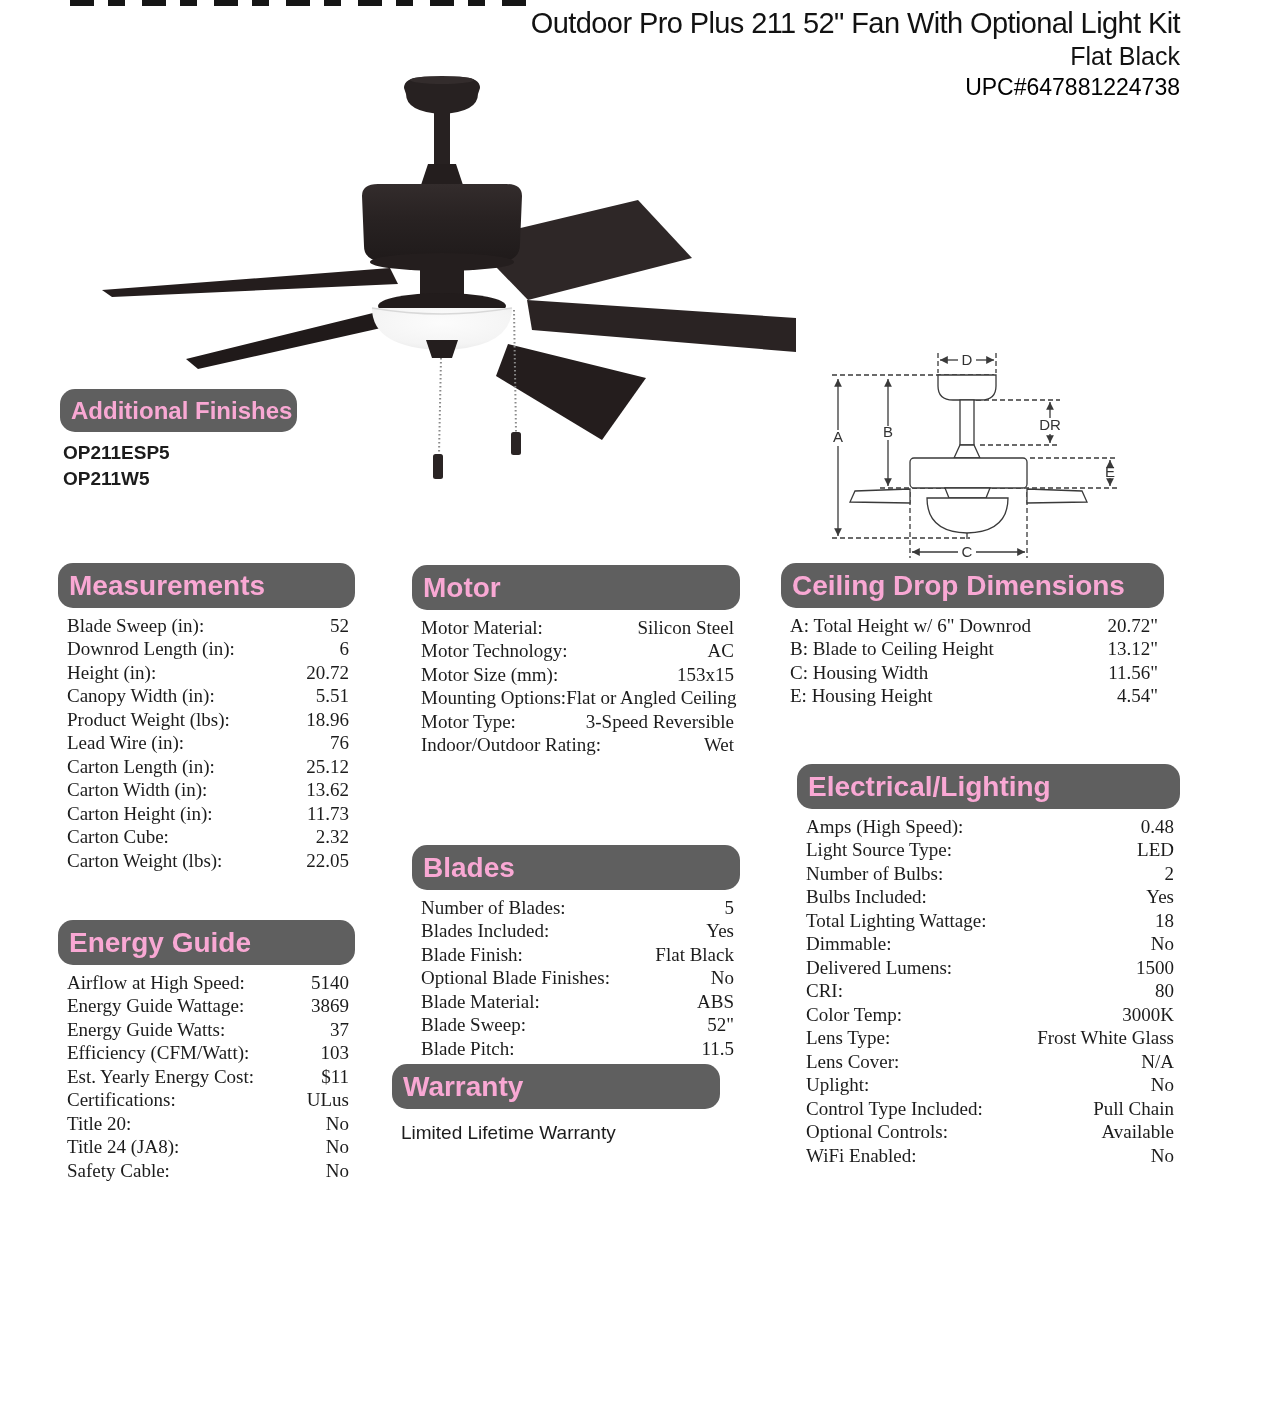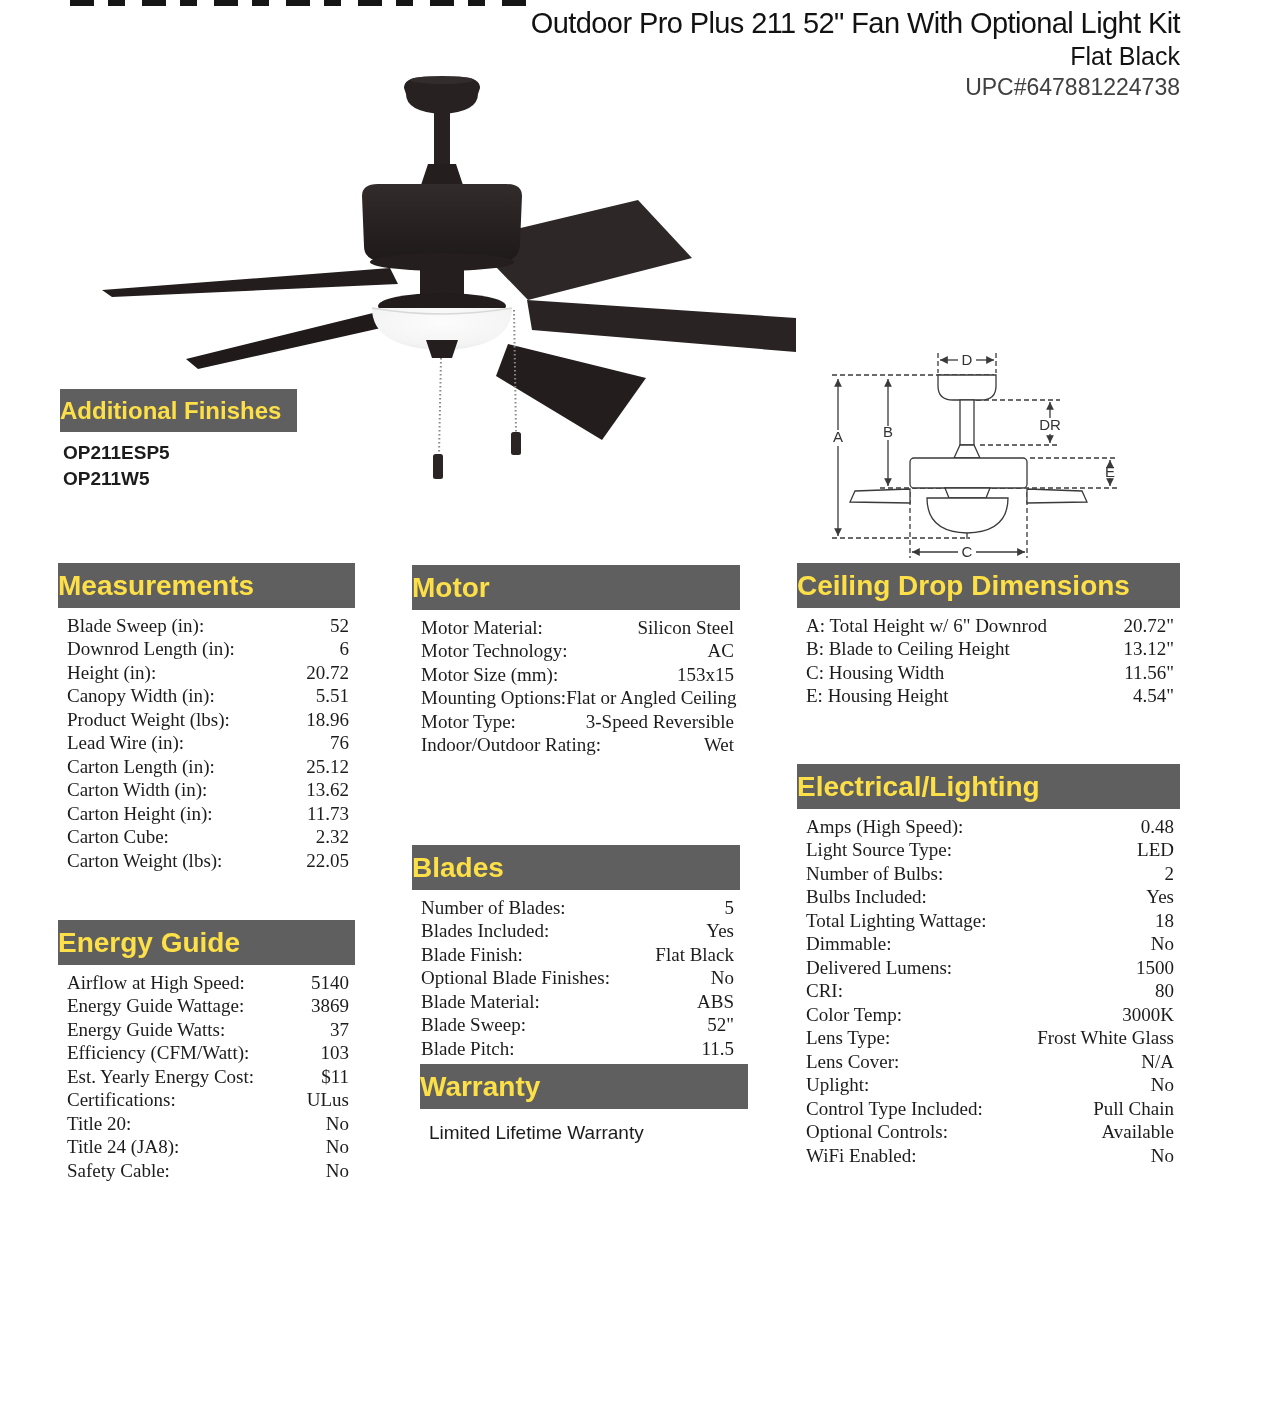--- a/index.html
+++ b/index.html
@@ -7,42 +7,42 @@
         font-family:"Liberation Sans","DejaVu Sans",sans-serif;color:#1c1c1c;}
 
   
   .cropped-top{position:absolute;left:70px;top:0;width:462px;height:6px;
     background:repeating-linear-gradient(90deg,#161616 0 24px,transparent 24px 38px,#161616 38px 55px,transparent 55px 72px);}
 
   
   .title-block{position:absolute;top:6px;right:84px;text-align:right;}
   .title{font-size:29px;line-height:35px;letter-spacing:-0.6px;color:#121212;}
   .subtitle{font-size:25px;line-height:31px;color:#121212;}
-  .upc{font-size:23px;line-height:30px;color:#404040;}
+  .upc{font-size:23px;line-height:30px;color:#000000;}
 
   
   .sec{position:absolute;}
-  .sec-bar{height:45px;line-height:45px;background:#5f5f5f;color:#fde047;
-           font-weight:bold;font-size:28px;padding-left:0;box-sizing:border-box;}
+  .sec-bar{height:45px;line-height:45px;background:#5f5f5f;color:#f9a8d4;
+           font-weight:bold;font-size:28px;padding-left:11px;box-sizing:border-box;border-radius:15px;}
   .rows{padding:6px 6px 0 9px;}
   .spec-row{display:flex;justify-content:space-between;align-items:center;height:23.5px;font-size:19px;font-family:Liberation Serif, serif;}
   .spec-row .lbl{white-space:nowrap;}
   .spec-row .val{white-space:nowrap;}
 
   .sec-finishes{left:60px;top:389px;width:237px;}
   .sec-finishes .sec-bar{height:43px;line-height:43px;font-size:24px;}
   .finish-codes{margin:8px 0 0 3px;}
   .finish-code{font-weight:bold;font-size:19px;line-height:26px;}
 
   .sec-measurements{left:58px;top:563px;width:297px;}
   .sec-energy{left:58px;top:920px;width:297px;}
   .sec-motor{left:412px;top:565px;width:328px;}
   .sec-blades{left:412px;top:845px;width:328px;}
-  .sec-warranty{left:420px;top:1064px;width:328px;}
-  .sec-ceiling{left:797px;top:563px;width:383px;}
+  .sec-warranty{left:392px;top:1064px;width:328px;}
+  .sec-ceiling{left:781px;top:563px;width:383px;}
   .sec-electrical{left:797px;top:764px;width:383px;}
 
   .warranty-text{margin:13px 0 0 9px;font-size:19px;}
 
   .fan-svg{position:absolute;left:80px;top:72px;}
   .diagram-svg{position:absolute;left:822px;top:342px;}
 
   .dim-label{font-size:15px;fill:#333;font-family:"Liberation Sans",sans-serif;}
 </style>
 </head>

